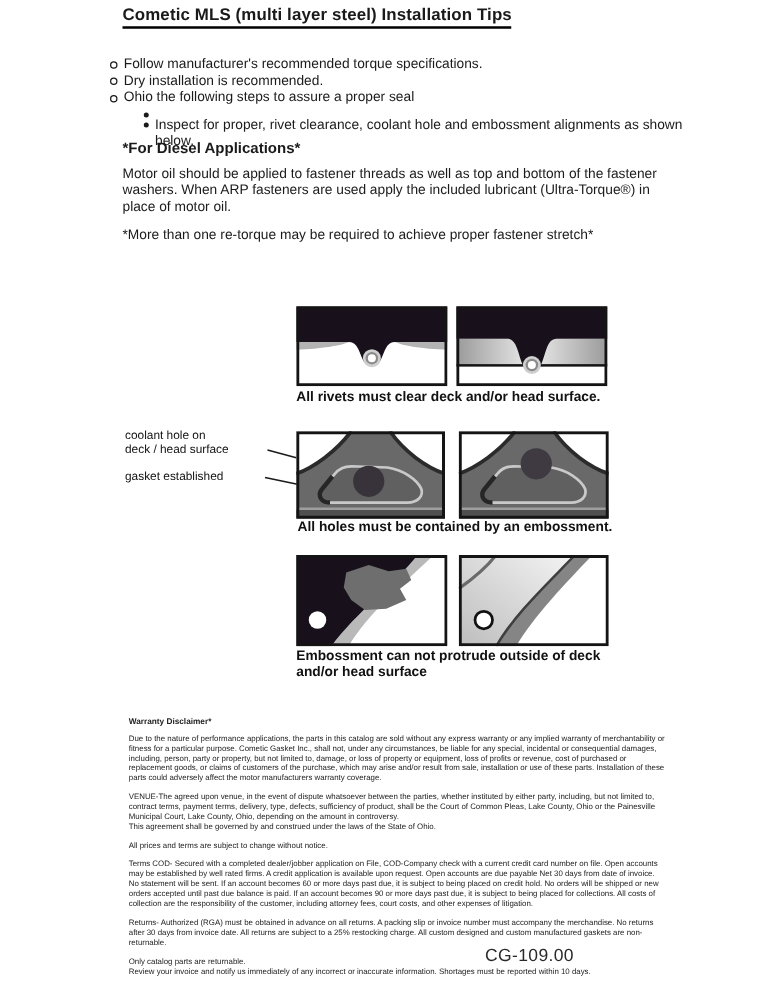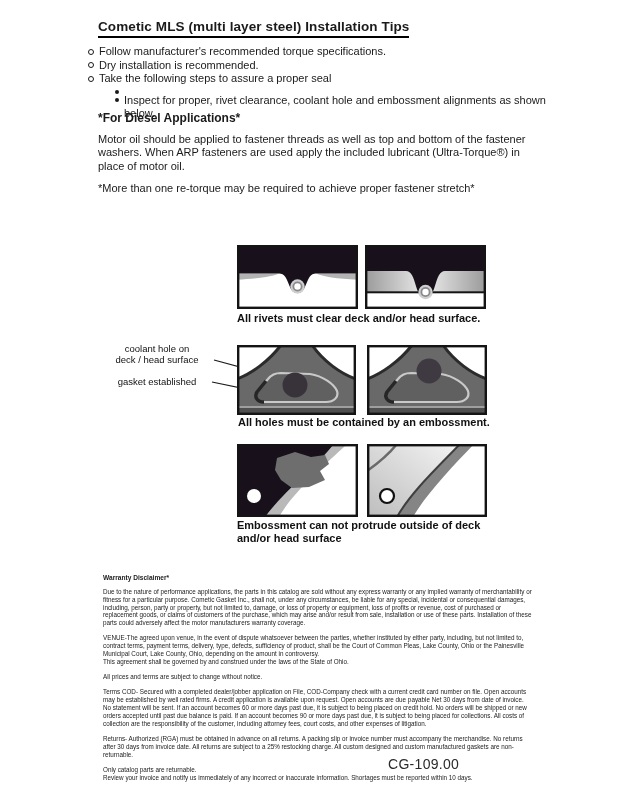--- a/index.html
+++ b/index.html
@@ -3,40 +3,40 @@
 <meta charset="utf-8">
 <style>
   html,body{margin:0;padding:0;background:#ffffff;}
   .page{
     position:relative;width:618px;height:800px;background:#fff;
     font-family:"Liberation Sans", sans-serif;color:#1a1a1a;overflow:hidden;
   }
   .abs{position:absolute;}
   
   .title{
-    left:98px;top:19px;font-size:13.5px;font-weight:bold;
+    left:98px;top:4px;font-size:13.5px;font-weight:bold;
     border-bottom:2px solid #000;padding-bottom:2px;letter-spacing:.1px;
   }
   
   .bullets{left:88px;top:45px;width:460px;font-size:11px;line-height:13px;}
   .b-row{display:flex;align-items:flex-start;margin-bottom:0.5px;}
   .b-row.sub{margin-left:27px;}
   .o-bullet{width:4px;height:4px;border:1px solid #1a1a1a;border-radius:50%;
     flex:0 0 auto;margin:3.5px 5px 0 0;}
   .f-bullet{width:4px;height:4px;background:#1a1a1a;border-radius:50%;
     flex:0 0 auto;margin:4px 5px 0 0;}
   
   .diesel{left:98px;top:112px;width:447px;font-size:11px;line-height:13.5px;}
   .diesel h3{font-size:12px;margin:0 0 7px 0;}
   .diesel p{margin:0 12px 9px 0;}
   
   .fig-label{font-size:13px;letter-spacing:.6px;text-align:center;color:#141414;margin-top:16px;}
   .fig-box{border:0;line-height:0;}
   .fig-caption{font-size:11px;font-weight:bold;color:#111;line-height:13px;}
-  .callout{font-size:9.5px;line-height:11px;text-align:center;color:#111;}
+  .callout{font-size:9.5px;line-height:11px;text-align:left;color:#111;}
   .pre{white-space:pre-line;}
   
   .disclaimer{left:103px;top:574px;width:430px;color:#222;}
   .disclaimer h4{font-size:6.6px;margin:0 0 7px 0;}
   .disclaimer p{font-size:6.3px;line-height:7.8px;margin:0 0 7.5px 0;}
   .footer-code{left:388px;top:756px;font-size:14px;color:#2a2a2a;letter-spacing:.3px;}
   svg{display:block;}
 </style>
 </head>
 <body>
@@ -49,21 +49,21 @@
     <div class="b-row">
       <span class="o-bullet"></span>
       <span>Follow manufacturer's recommended torque specifications.</span>
     </div>
     <div class="b-row">
       <span class="o-bullet"></span>
       <span>Dry installation is recommended.</span>
     </div>
     <div class="b-row">
       <span class="o-bullet"></span>
-      <span>Take the following steps to assure a proper seal</span>
+      <span>Ohio the following steps to assure a proper seal</span>
     </div>
     <div class="b-row sub">
       <span class="f-bullet"></span>
     </div>
     <div class="b-row sub">
       <span class="f-bullet"></span>
       <span>Inspect for proper, rivet clearance, coolant hole and embossment alignments as shown below.</span>
     </div>
   </div>
 

